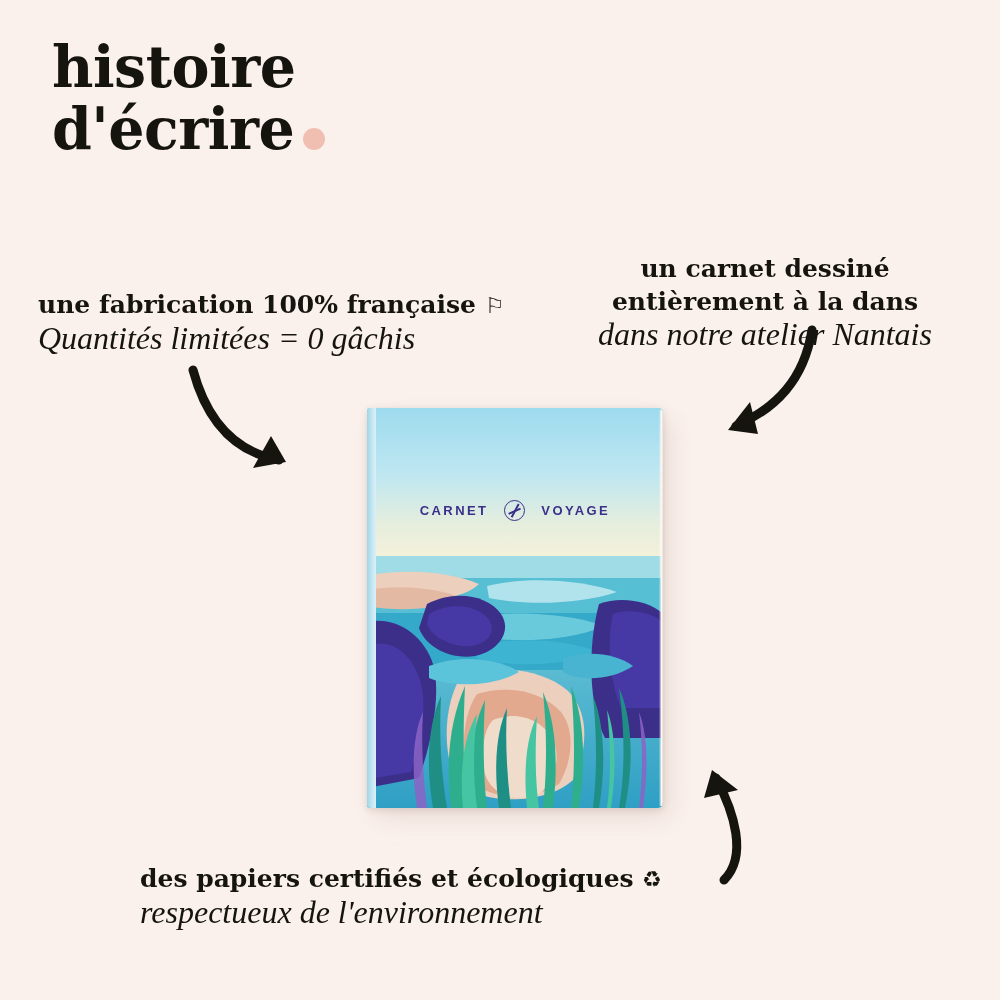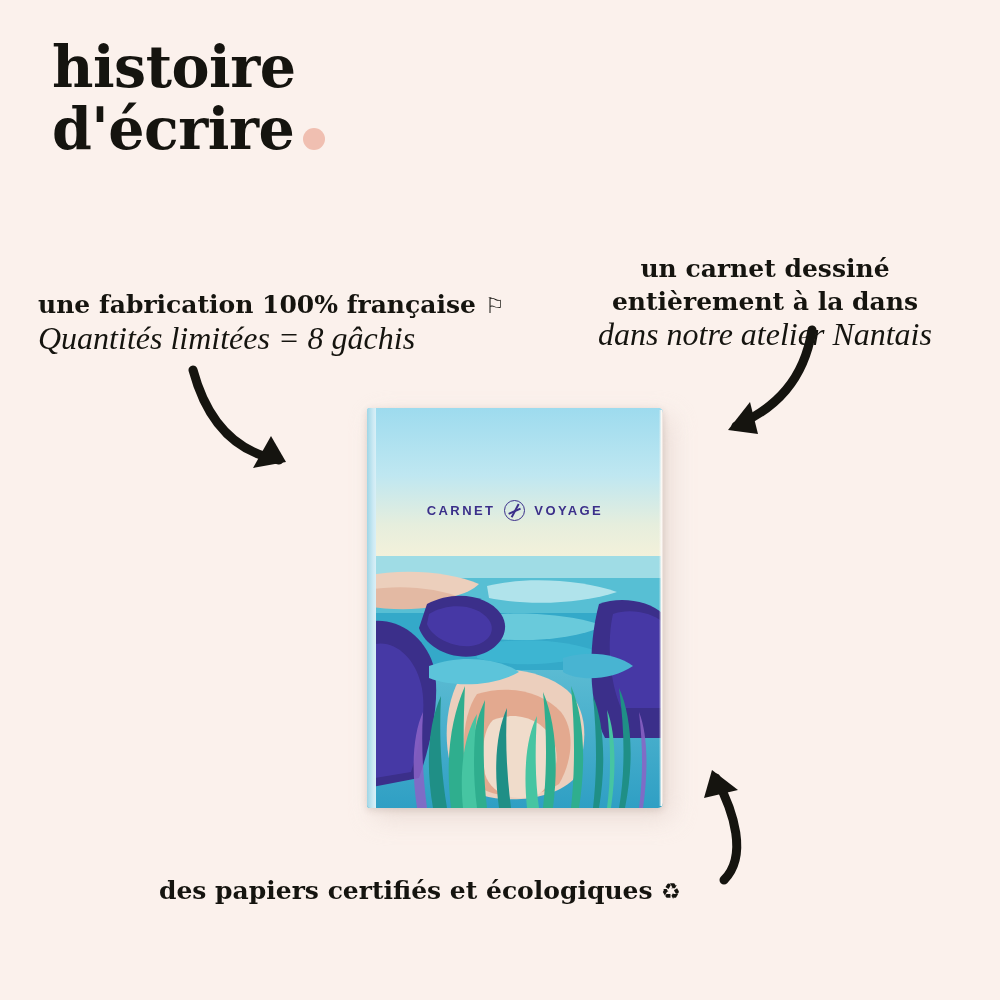--- a/index.html
+++ b/index.html
@@ -87,23 +87,21 @@
   #anno-dessine {
     left: 560px;
     top: 215px;
     text-align: center;
     width: 410px;
     margin-top: 37px;
   }
   #anno-papiers {
     left: 140px;
     top: 862px;
-    text-align: center;
     width: 560px;
-    margin-top: 12px;
   }
 
   
   .arrow {
     position: absolute;
   }
 
   
   .book-wrap {
     position: absolute;
@@ -155,21 +153,21 @@
   .cover-title {
     position: absolute;
     left: 0;
     right: 0;
     top: 92px;
     text-align: center;
     z-index: 9;
     display: flex;
     align-items: center;
     justify-content: center;
-    gap: 9px;
+    gap: 16px;
   }
   .cover-title .tword {
     font-family: "Liberation Sans", sans-serif;
     font-size: 13px;
     letter-spacing: 2.4px;
     color: #3b2f8a;
     font-weight: 600;
   }
   .cover-emblem {
     width: 19px;
@@ -218,34 +216,35 @@
     <div class="brand-line second">
       <span>d'écrire</span><span class="brand-dot"></span>
     </div>
   </div>
 
   <div class="anno" id="anno-fabrication">
     <div class="l1">
       <span>une fabrication 100% française</span>
       <span class="ic">⚐</span>
     </div>
-    <div class="l2">Quantités limitées = 8 gâchis</div>
+    <div class="l2">Quantités limitées = 0 gâchis</div>
   </div>
 
   <div class="anno" id="anno-dessine">
     <div class="l1">un carnet dessiné</div>
     <div class="l1">entièrement à la dans</div>
     <div class="l2">dans notre atelier Nantais</div>
   </div>
 
   <div class="anno" id="anno-papiers">
     <div class="l1">
       <span>des papiers certifiés et écologiques</span>
       <span class="ic">♻</span>
     </div>
+    <div class="l2">respectueux de l'environnement</div>
   </div>
 
   <svg class="arrow" style="left:185px; top:360px;" width="130" height="135" viewBox="0 0 130 135">
     <path d="M8 10 C 22 62, 50 92, 94 100" fill="none" stroke="#15140f" stroke-width="9" stroke-linecap="round"></path>
     <path d="M101 102 L 68 108 L 86 76 Z" fill="#15140f"></path>
   </svg>
 
   <svg class="arrow" style="left:700px; top:322px;" width="130" height="130" viewBox="0 0 130 130">
     <path d="M112 8 C 104 58, 76 86, 36 104" fill="none" stroke="#15140f" stroke-width="9" stroke-linecap="round"></path>
     <path d="M28 108 L 50 80 L 58 112 Z" fill="#15140f"></path>

